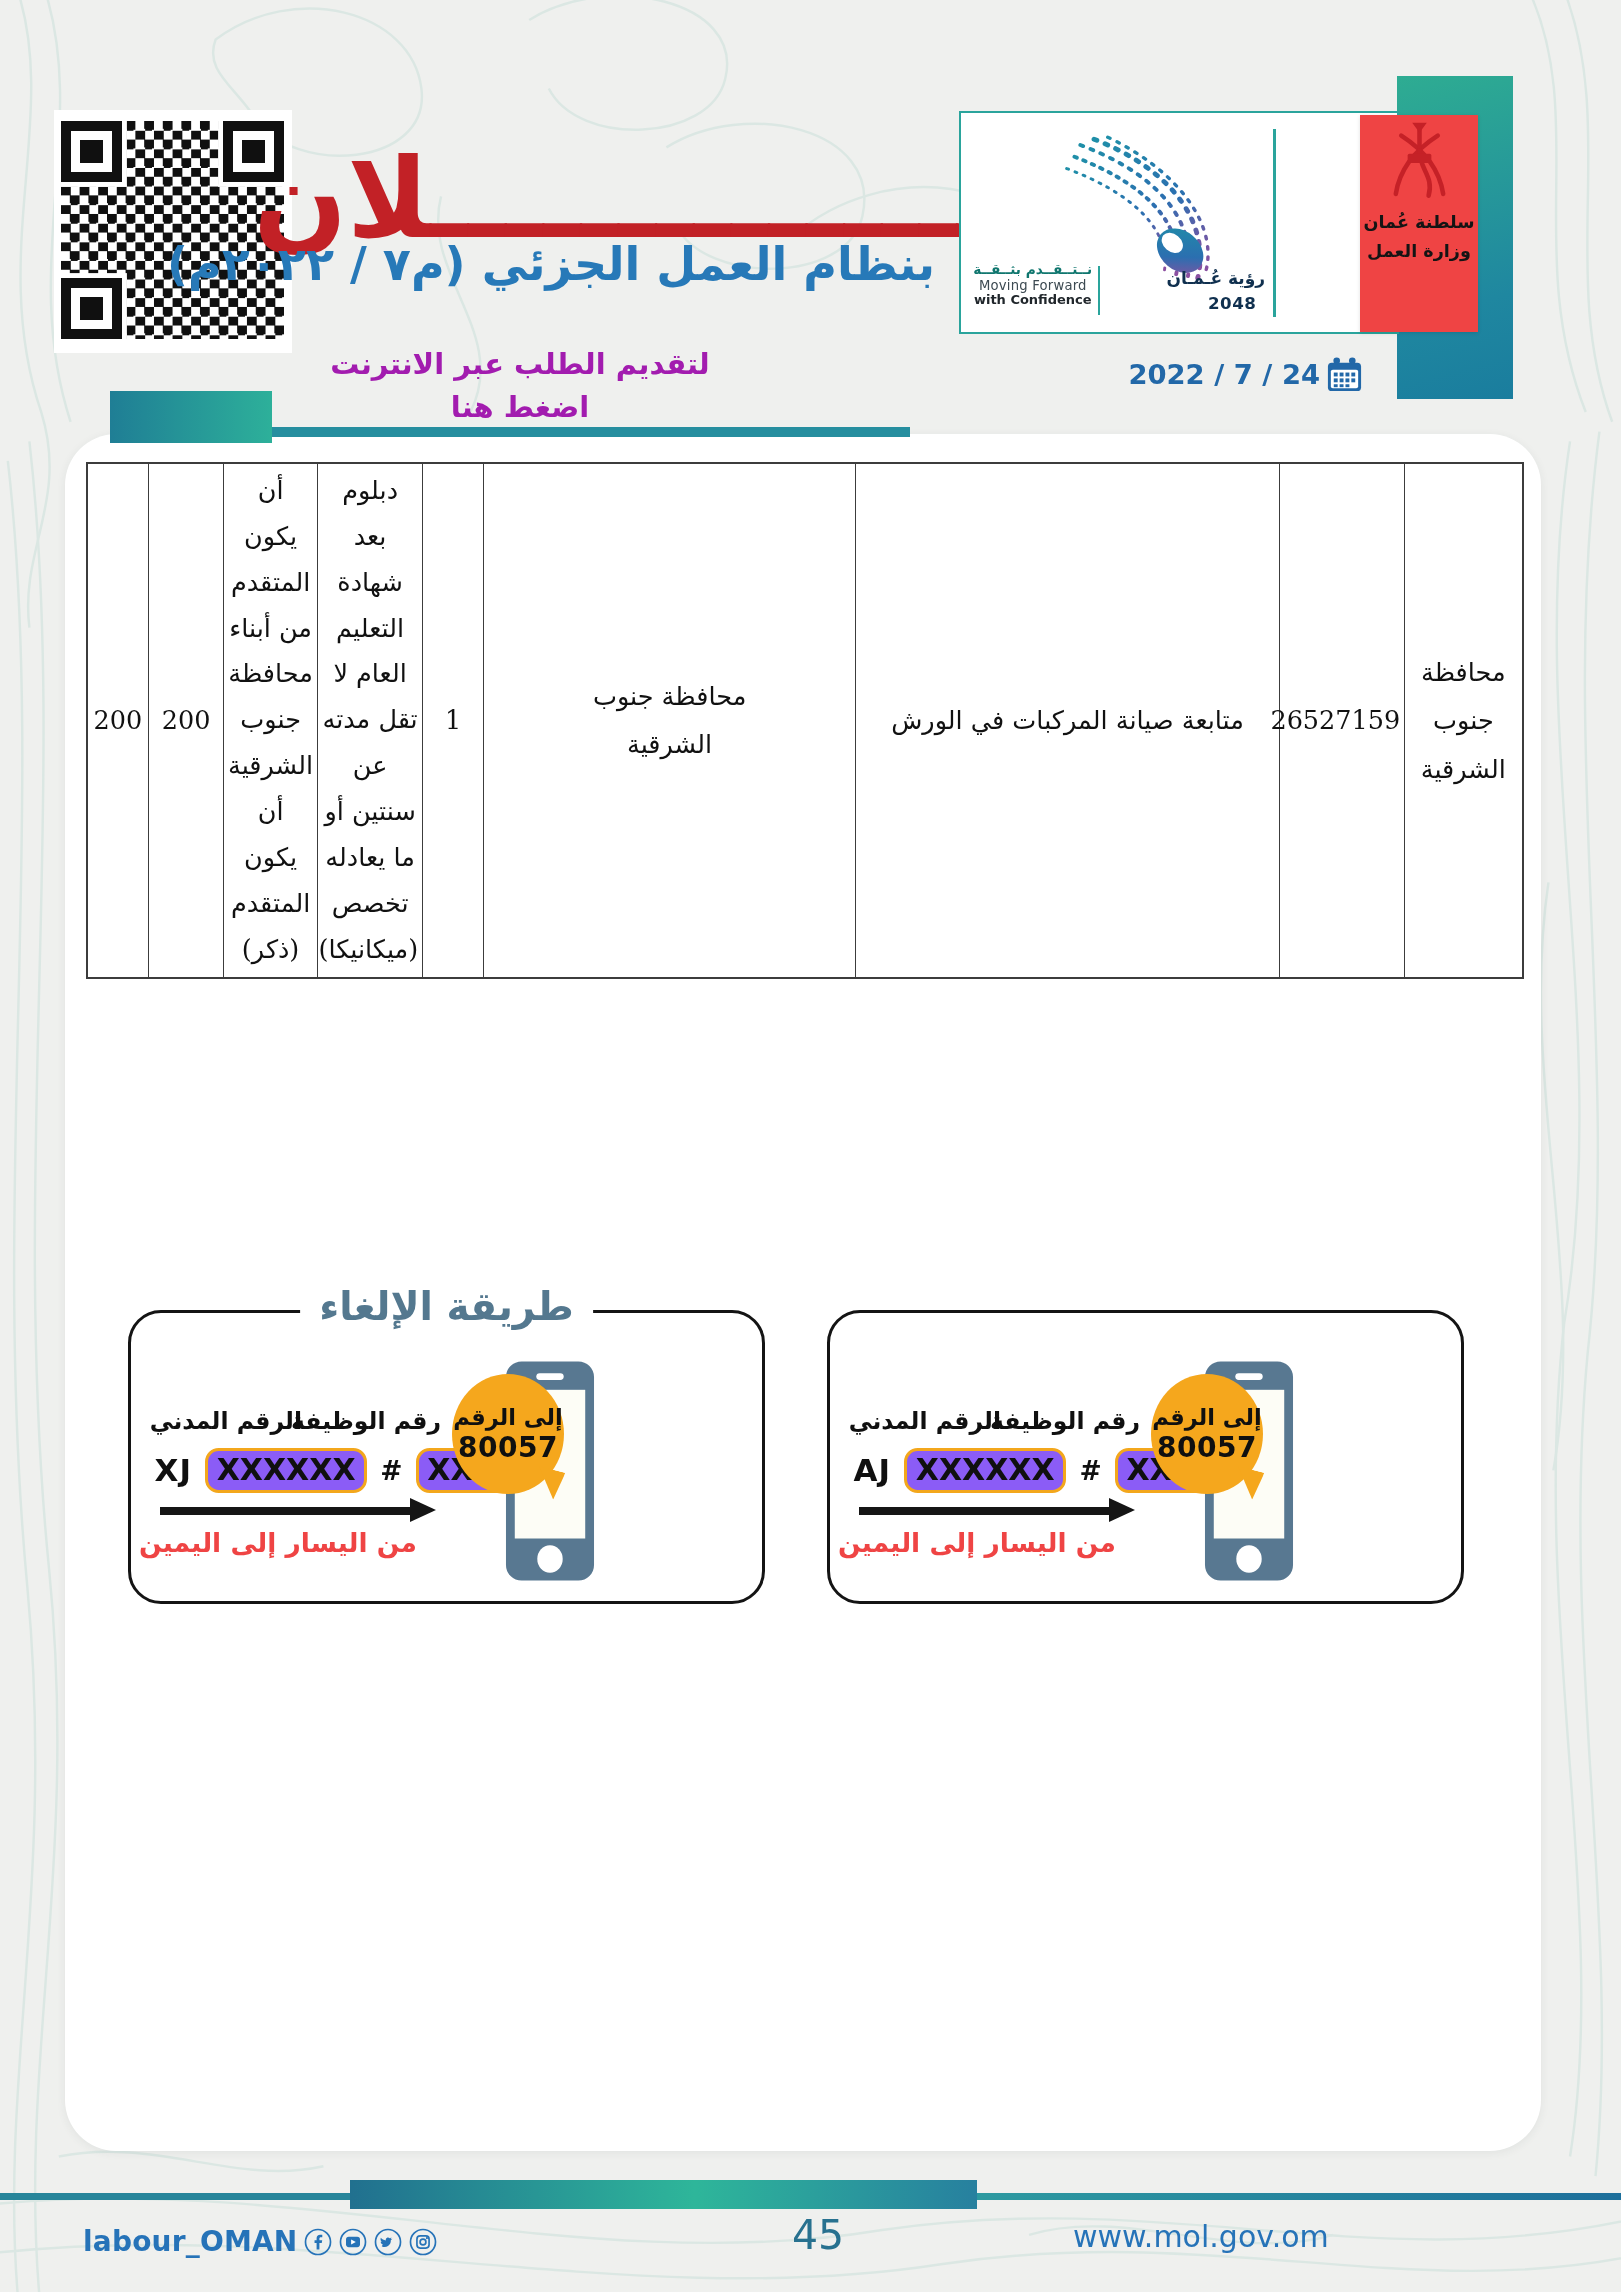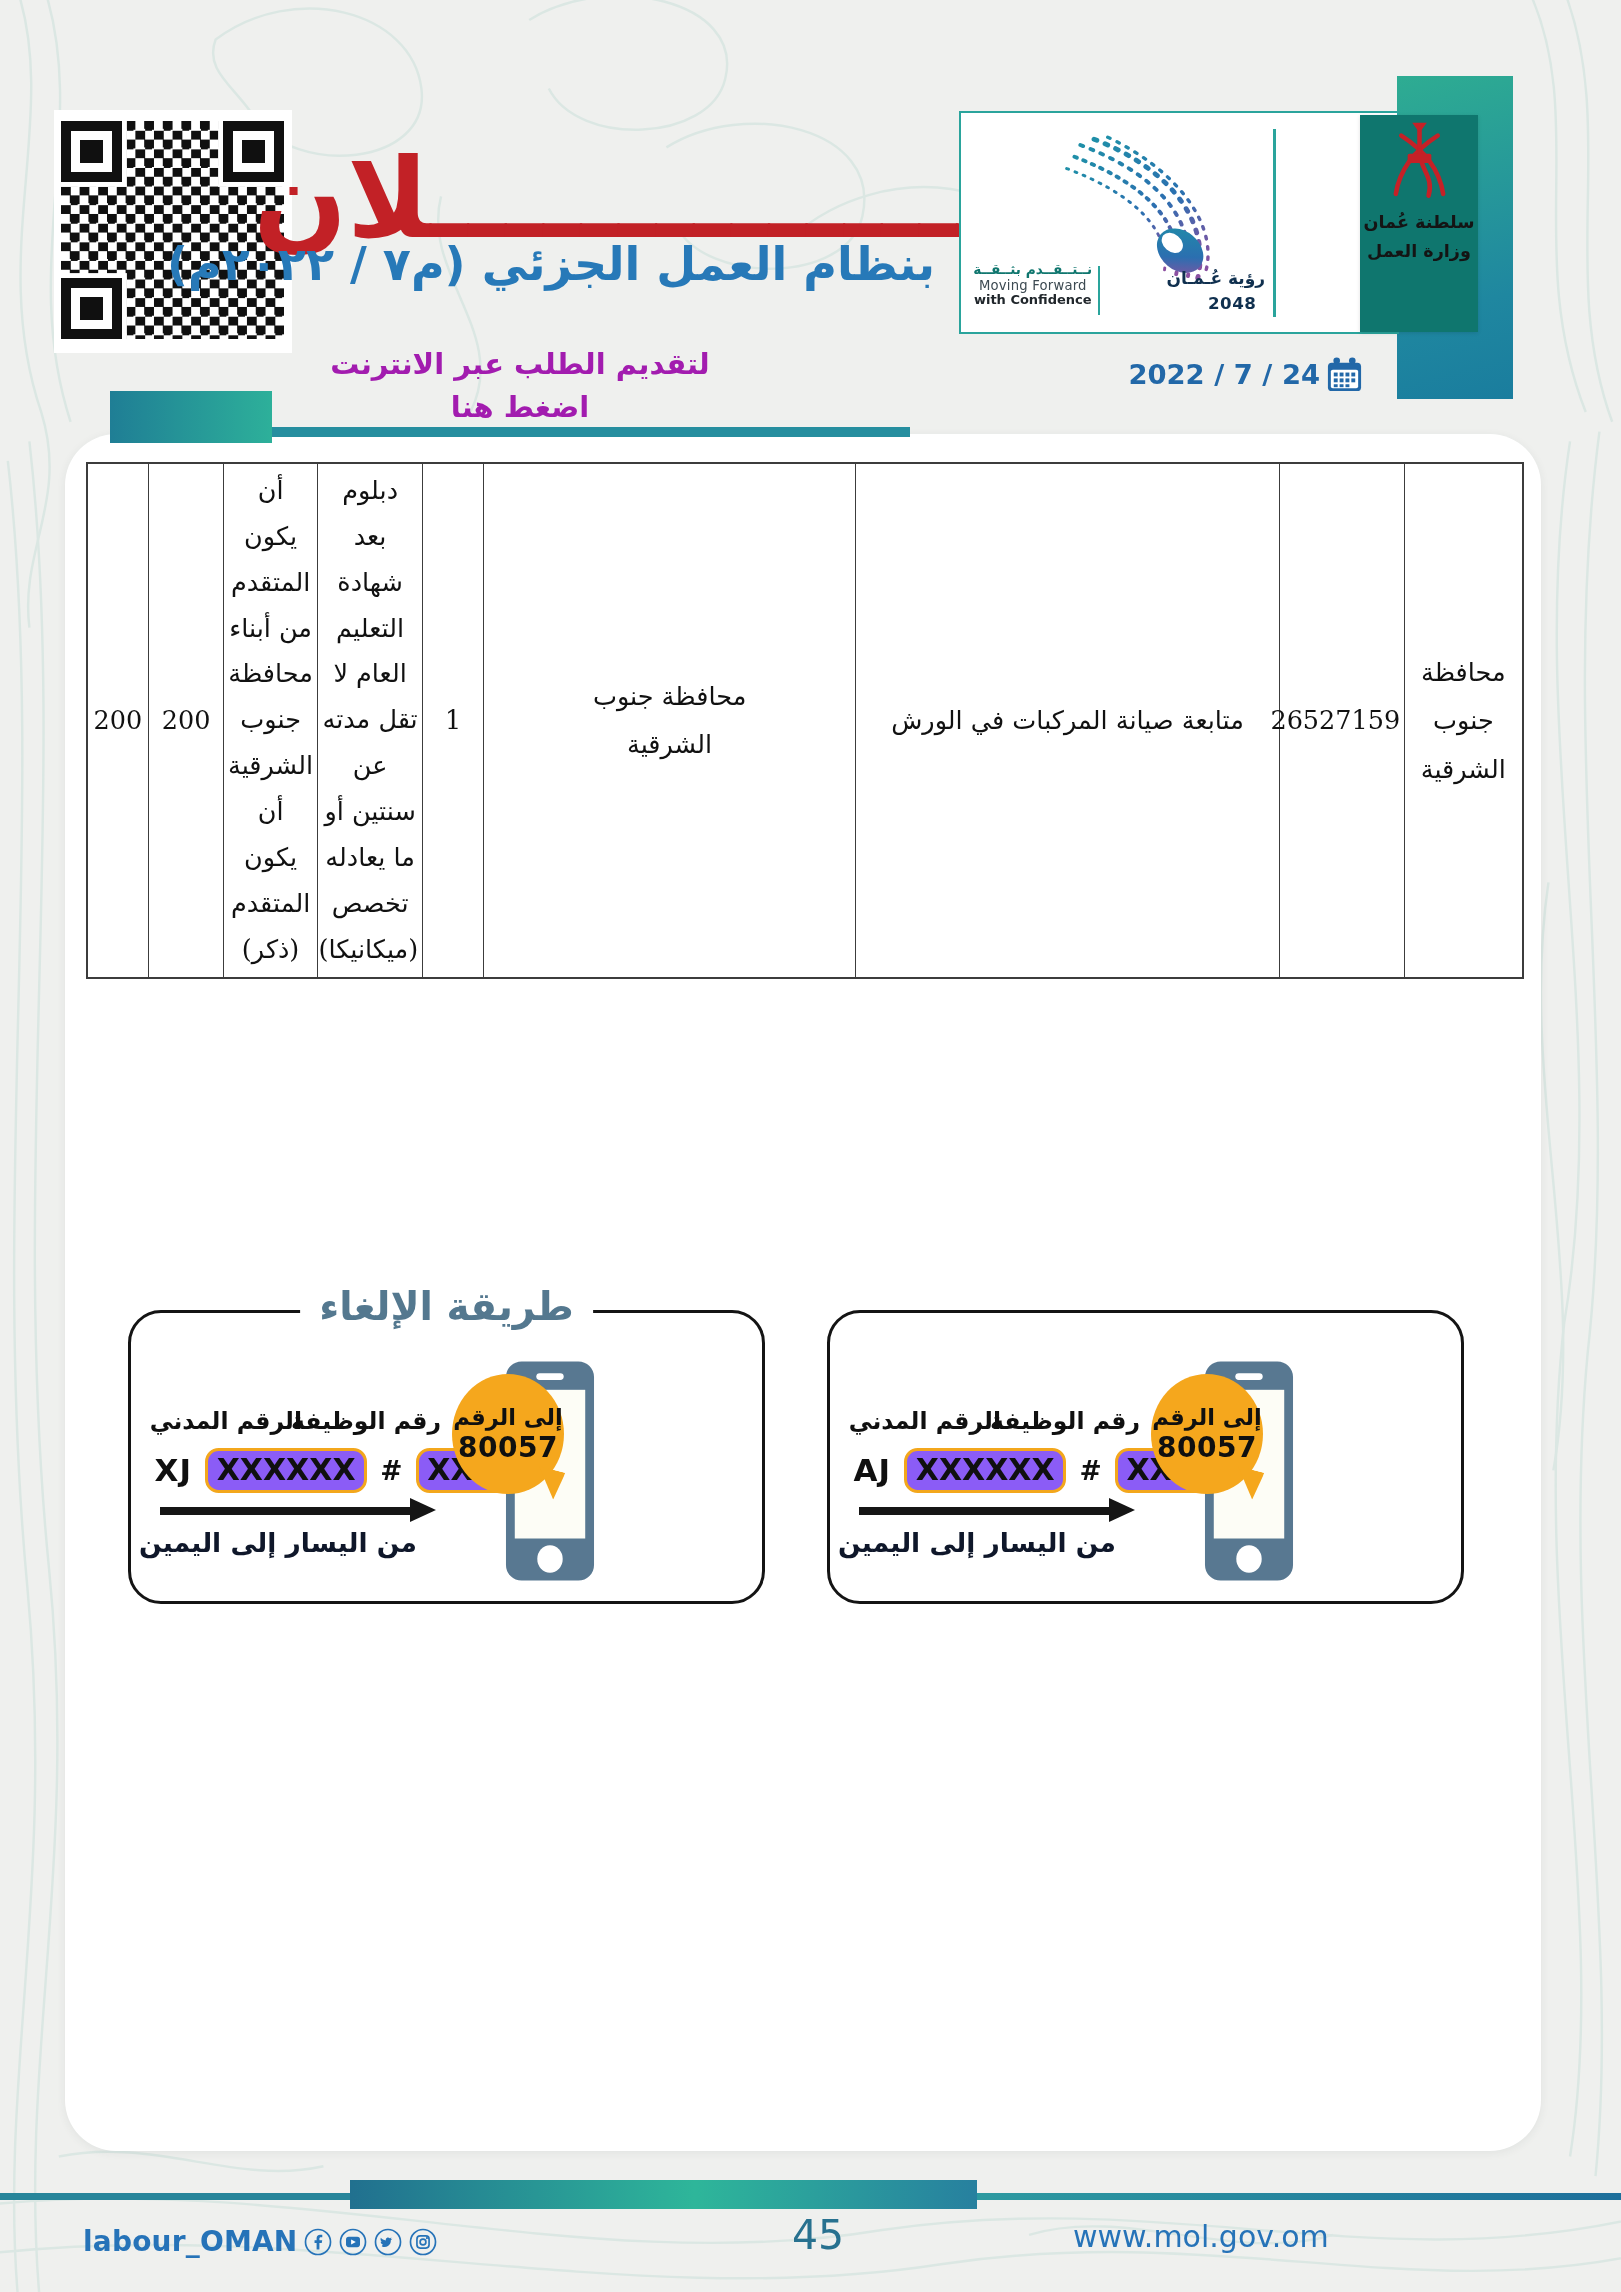--- a/index.html
+++ b/index.html
@@ -28,21 +28,21 @@
   .mf-block { position:absolute; left:11.8px; top:149px; width:120px; text-align:center; line-height:1.15; }
   .mf-ar { color:#0f766e; font-size:13.7px; font-weight:bold; direction:rtl; }
   .mf-en1 { color:#3d4a52; font-size:13.2px; letter-spacing:0.2px; }
   .mf-en2 { color:#20262b; font-size:13px; font-weight:bold; }
   .mf-divider { position:absolute; left:137px; top:153px; width:2px; height:49px; background:#2aa49c; }
   .box-divider { position:absolute; left:312px; top:15.7px; width:2.5px; height:188px; background:#2aa49c; }
   .vision-swoosh { position:absolute; left:90px; top:17.6px; width:225px; height:167px; }
   .vision-name { position:absolute; left:196px; top:155px; width:108px; color:#10304f; font-size:17px; font-weight:bold; direction:rtl; white-space:nowrap; }
   .vision-year { position:absolute; left:247px; top:180px; color:#10304f; font-size:16.7px; font-weight:bold; letter-spacing:0.5px; }
 
-  .ministry-box { left:1360px; top:115px; width:118px; height:217px; background:#0f766e; z-index:3; text-align:center;
+  .ministry-box { left:1360px; top:115px; width:118px; height:217px; background:#ef4444; z-index:3; text-align:center;
                   box-shadow:0 1px 3.9px rgba(0,0,0,0.12); padding-top:5.9px; }
   .ministry-text { color:#141414; font-size:17.6px; font-weight:bold; direction:rtl; line-height:1.55; margin-top:2px; }
 
   .date-text { left:1124px; top:357px; width:196px; height:35px; color:#2268a8; font-size:27.4px; font-weight:bold;
                direction:ltr; text-align:right; z-index:3; line-height:35px; }
   .calendar-icon { left:1325px; top:355px; width:39px; height:39px; z-index:3; }
   .apply-link { left:324px; top:343px; width:392px; height:43px; color:#a21caf; font-size:29px; font-weight:bold;
                 direction:rtl; text-align:center; z-index:2; line-height:43px; cursor:pointer; }
 
   .divider-bar { left:110px; top:391px; width:162px; height:52px; background:linear-gradient(90deg,#1f7e95,#2db09a); z-index:2; }
@@ -69,21 +69,21 @@
                 color:#54788f; font-size:39px; font-weight:bold; white-space:nowrap; direction:rtl; }
   .lbl { position:absolute; top:94px; width:114px; text-align:center; color:#101010; font-size:23.5px; font-weight:bold; direction:rtl; white-space:nowrap; }
   .lbl-civil { left:57px; } .lbl-job { left:196px; }
   .value-row { position:absolute; left:23.5px; top:135px; display:flex; align-items:center; gap:13px; direction:ltr; }
   .prefix { font-size:31px; font-weight:bold; color:#101010; letter-spacing:1px; }
   .vbox { border:3.9px solid #f3a71c; border-radius:13.7px; padding:1px 8.8px 2.9px; font-size:30px; font-weight:bold; color:#101010; background:#8b5cf6; }
   .hash { font-size:26.5px; font-weight:bold; color:#101010; }
   .arrow { position:absolute; left:29px; top:194px; width:251px; height:7.8px; background:#151515; }
   .arrow::after { content:""; position:absolute; right:-24.5px; top:-8.8px; border-left:26.5px solid #151515;
                   border-top:12.7px solid transparent; border-bottom:12.7px solid transparent; }
-  .caption { position:absolute; left:55px; top:214px; width:231px; text-align:center; color:#0f172a;
+  .caption { position:absolute; left:55px; top:214px; width:231px; text-align:center; color:#ef4444;
              font-size:26.5px; font-weight:bold; direction:rtl; white-space:nowrap; }
   .phone { position:absolute; left:374px; top:47px; width:90px; height:222px; }
   .bubble { position:absolute; left:321px; top:61px; width:112px; height:120px; background:#f5a71d; border-radius:50%;
             display:flex; flex-direction:column; align-items:center; justify-content:center; z-index:2; }
   .bubble::after { content:""; position:absolute; right:2px; bottom:-3.9px; width:27.4px; height:29px; background:#f5a71d;
                    clip-path:polygon(0 0,100% 0,80% 100%); transform:rotate(14deg); }
   .bubble-lbl { color:#101010; font-size:22.5px; font-weight:bold; direction:rtl; line-height:1.2; }
   .bubble-num { color:#101010; font-size:28px; font-weight:bold; letter-spacing:0.5px; }
 
   

